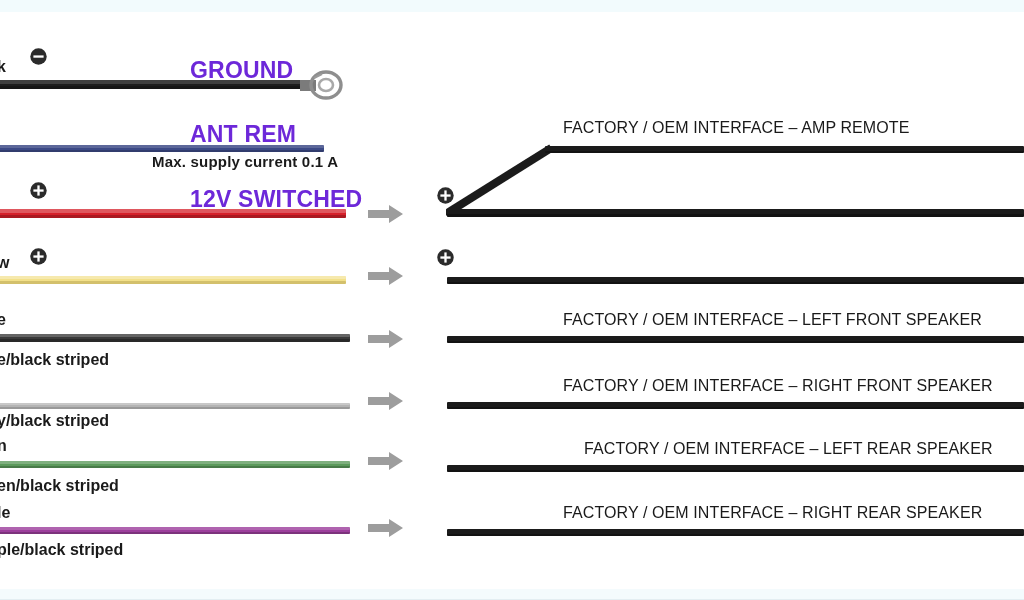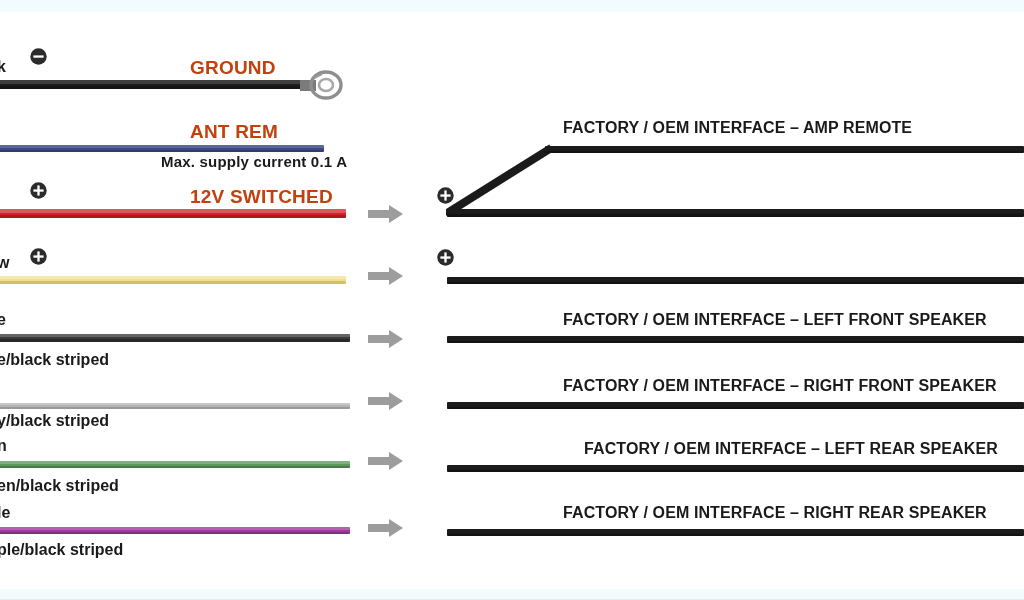--- a/index.html
+++ b/index.html
@@ -61,37 +61,37 @@
 
   
   .lbl {
     position: absolute;
     white-space: nowrap;
     color: #111111;
     font-weight: bold;
     letter-spacing: .2px;
   }
   .lbl-cap {
-    font-size: 19px;
-    color: #c2410c;
+    font-size: 23px;
+    color: #6d28d9;
   }
   .lbl-colorname {
     font-size: 16px;
     font-weight: bold;
     color: #1a1a1a;
     letter-spacing: 0;
   }
   .lbl-note {
     font-size: 15px;
     font-weight: bold;
     color: #1a1a1a;
   }
   .lbl-oem {
     font-size: 16px;
-    font-weight: bold;
+    font-weight: normal;
     color: #1a1a1a;
     letter-spacing: .1px;
   }
 
   
   .polarity {
     position: absolute;
     width: 17px;
     height: 17px;
     border-radius: 50%;
@@ -148,21 +148,21 @@
       <path d="M14 8 L22 4" stroke="#9a9a9a" stroke-width="2" fill="none"></path>
     </svg>
   </div>
 
   <div class="lbl lbl-cap" style="left:190px; top:121px;">ANT REM</div>
   <div class="wire" style="left:-6px; top:145px; width:330px; height:7px;">
     <div class="wire-core" style="background:#3c4a86;"></div>
     <div class="wire-gloss" style="background:rgba(255,255,255,.3);"></div>
     <div class="wire-shadow" style="background:rgba(0,0,0,.18);"></div>
   </div>
-  <div class="lbl lbl-note" style="left:152px; top:153px;margin-left:9px;">Max. supply current 0.1 A</div>
+  <div class="lbl lbl-note" style="left:152px; top:153px;">Max. supply current 0.1 A</div>
 
   <div class="polarity" style="left:30px; top:182px;">
     <svg width="17" height="17" viewBox="0 0 17 17">
       <circle cx="8.5" cy="8.5" r="8.2" fill="#2b2b2b"></circle>
       <rect x="3.4" y="7.4" width="10.2" height="2.3" fill="#ffffff"></rect>
       <rect x="7.35" y="3.4" width="2.3" height="10.2" fill="#ffffff"></rect>
     </svg>
   </div>
   <div class="lbl lbl-cap" style="left:190px; top:186px;">12V SWITCHED</div>
   <div class="wire" style="left:-6px; top:209px; width:352px; height:9px;">

